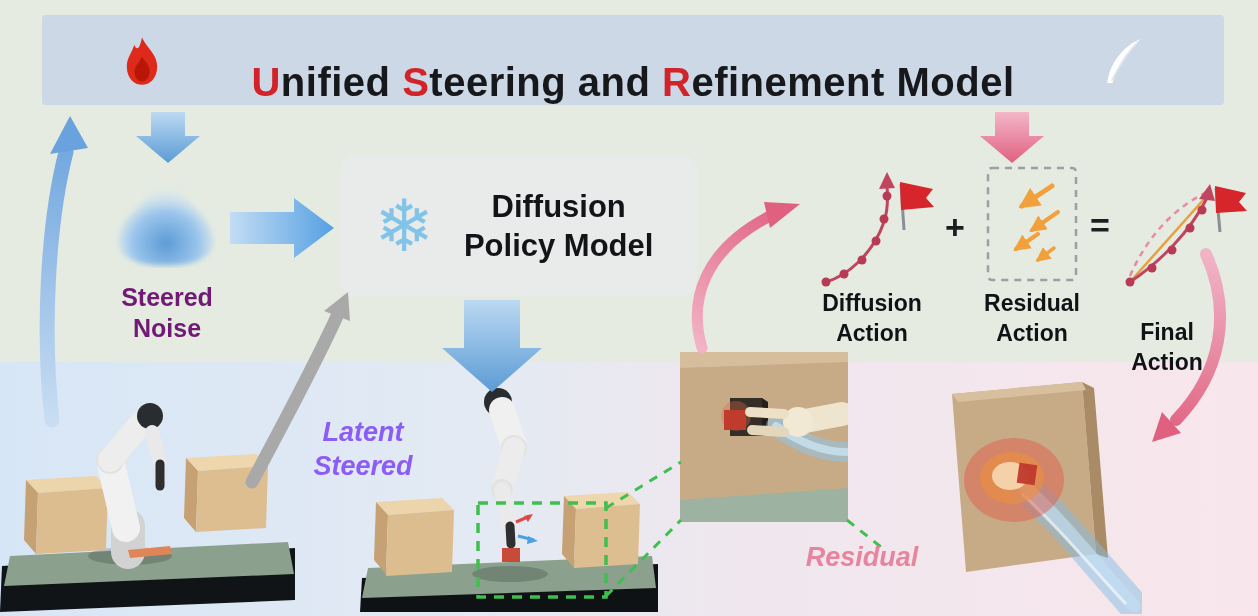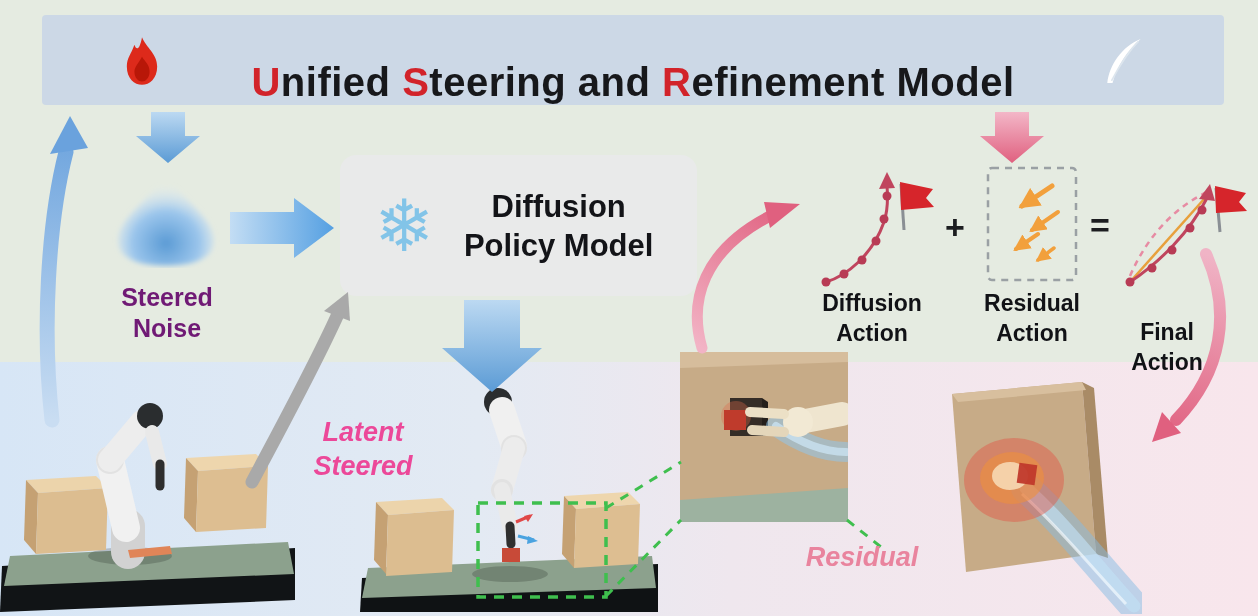--- a/index.html
+++ b/index.html
@@ -29,21 +29,21 @@
   .action-label{position:absolute;width:150px;text-align:center;font-size:23px;font-weight:bold;line-height:30px;color:#111216;z-index:6;}
   #lab-diff{left:797px;top:288px;}
   #lab-res{left:957px;top:288px;}
   #lab-fin{left:1092px;top:288px;margin-top:29px;}
 
   .op{position:absolute;font-size:34px;font-weight:bold;color:#1c1d20;z-index:6;}
   #op-plus{left:945px;top:208px;}
   #op-eq{left:1090px;top:206px;}
 
   .annot{position:absolute;text-align:center;font-weight:bold;font-style:italic;z-index:6;}
-  #latent{left:293px;top:415px;width:140px;font-size:27px;line-height:34px;color:#ec4899;}
+  #latent{left:293px;top:415px;width:140px;font-size:27px;line-height:34px;color:#8b5cf6;}
   #residual{left:772px;top:540px;width:180px;font-size:27px;line-height:34px;color:#e9849e;}
 
   .scene{position:absolute;z-index:2;}
   #sceneA{left:0;top:360px;width:295px;height:254px;}
   #sceneB{left:360px;top:386px;width:300px;height:228px;}
   #sceneC{left:680px;top:352px;width:168px;height:170px;}
   #sceneD{left:930px;top:376px;width:212px;height:238px;}
 
   .overlay{position:absolute;left:0;top:0;z-index:5;pointer-events:none;}
   svg{display:block;}

